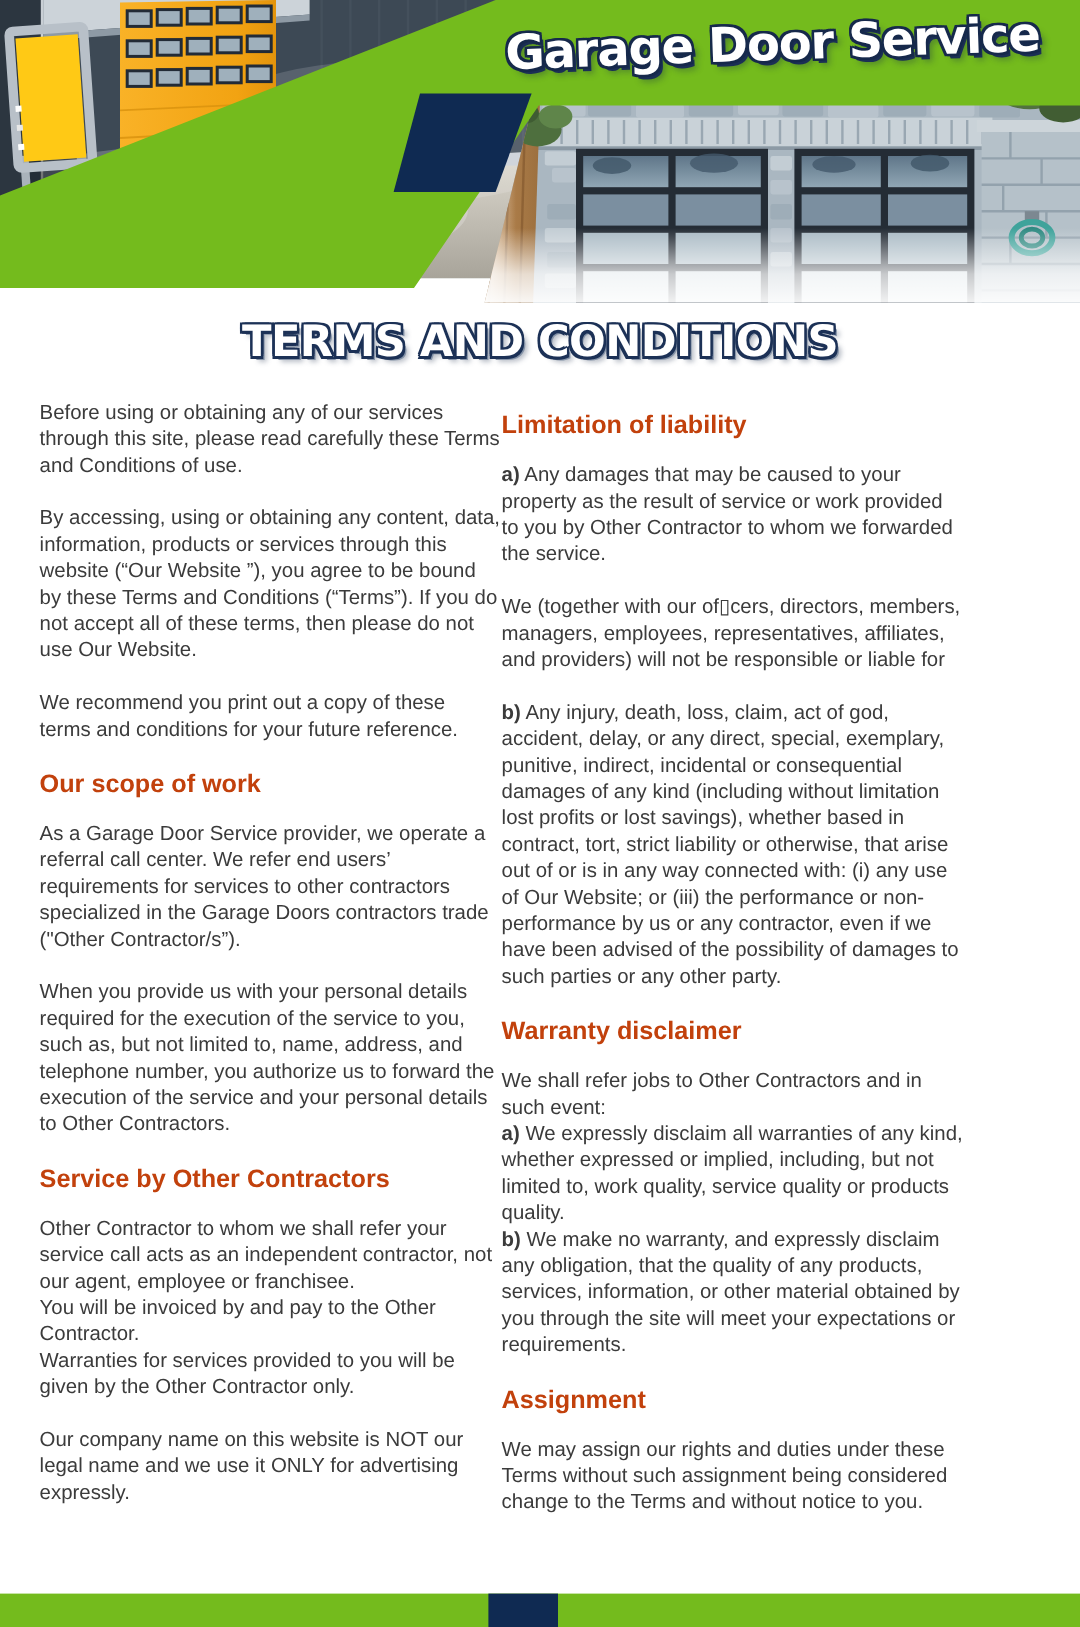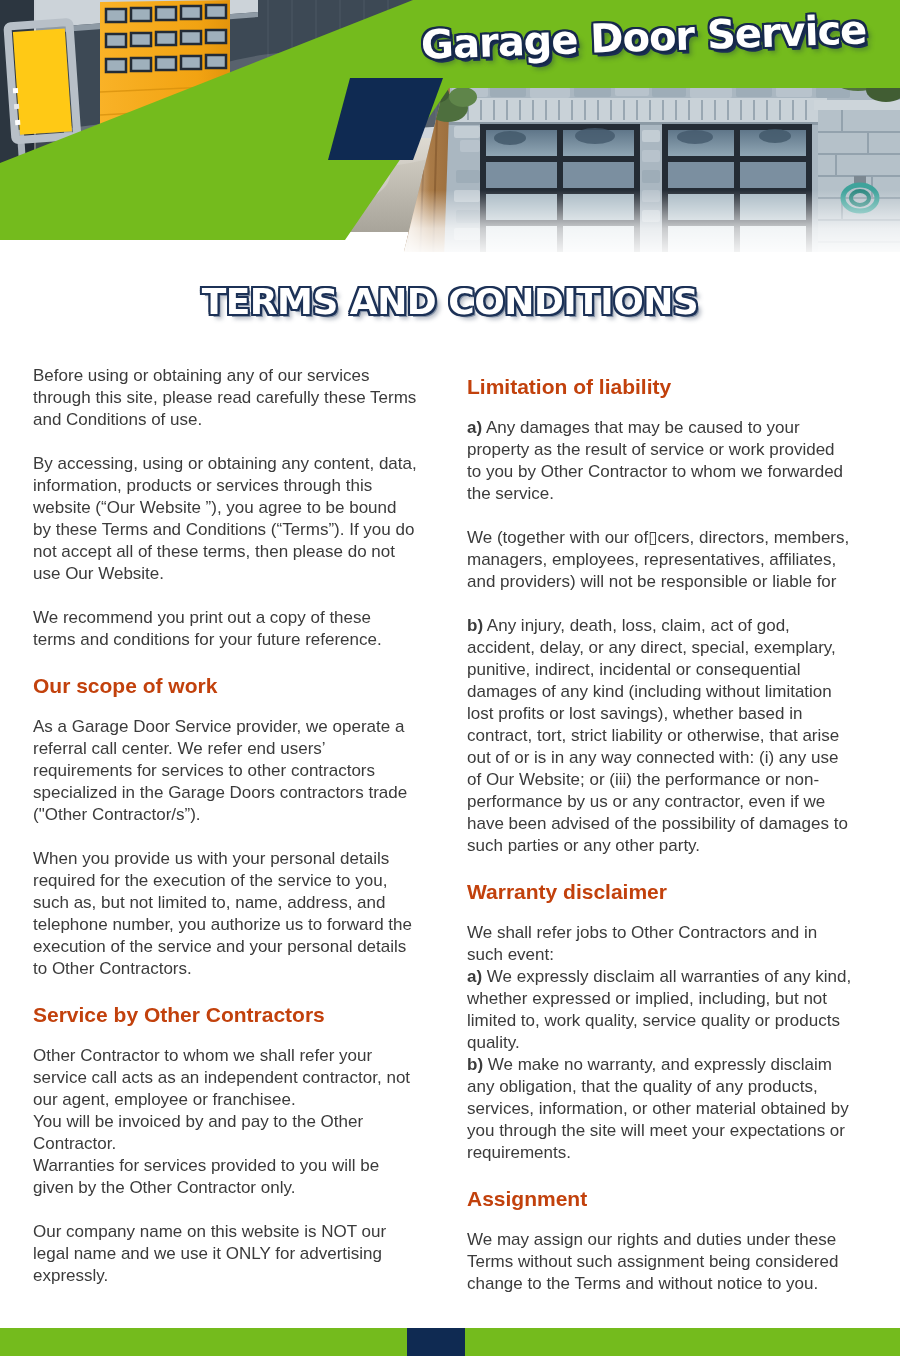--- a/index.html
+++ b/index.html
@@ -22,34 +22,34 @@
     font-weight:bold;font-size:40px;letter-spacing:-1px;color:#ffffff;
     transform:rotate(-2deg);transform-origin:center;
     text-shadow:
       -2px -2px 0 #16294B, 2px -2px 0 #16294B, -2px 2px 0 #16294B, 2px 2px 0 #16294B,
       -2px 0 0 #16294B, 2px 0 0 #16294B, 0 -2px 0 #16294B, 0 2px 0 #16294B,
       3px 4px 0 #1B2F55, 5px 6px 5px rgba(20,40,70,.35);
   }
   
   .title-wrap{margin-top:12px;text-align:center;}
   .page-title{
-    display:inline-block;margin:17px;
+    display:inline-block;margin:1px;
     font-family:"DejaVu Sans","Liberation Sans",sans-serif;
     font-weight:bold;font-size:36px;letter-spacing:-.5px;color:#ffffff;
     text-shadow:
       -2px -2px 0 #1C3156, 2px -2px 0 #1C3156, -2px 2px 0 #1C3156, 2px 2px 0 #1C3156,
       -2px 0 0 #1C3156, 2px 0 0 #1C3156, 0 -2px 0 #1C3156, 0 2px 0 #1C3156,
       3px 3px 0 #80developed;
     text-shadow:
       -2px -2px 0 #1C3156, 2px -2px 0 #1C3156, -2px 2px 0 #1C3156, 2px 2px 0 #1C3156,
       -2px 0 0 #1C3156, 2px 0 0 #1C3156, 0 -2px 0 #1C3156, 0 2px 0 #1C3156,
       3px 3px 0 #8694A8, 5px 5px 4px rgba(100,110,130,.45);
   }
   
-  .content{display:flex;gap:49px;padding:26px 48px 0 33px;}
+  .content{display:flex;padding:26px 48px 0 33px;}
   .col{width:385px;flex:none;}
   .body-para{
     font-size:17px;line-height:22px;color:#3B3B3B;margin:0 0 22px;
     white-space:pre-line;
   }
   .sec-heading{
     font-size:21px;line-height:26px;color:#c2410c;font-weight:bold;
     margin:9px 0 17px;
     font-family:"Liberation Sans","DejaVu Sans",sans-serif;
   }

